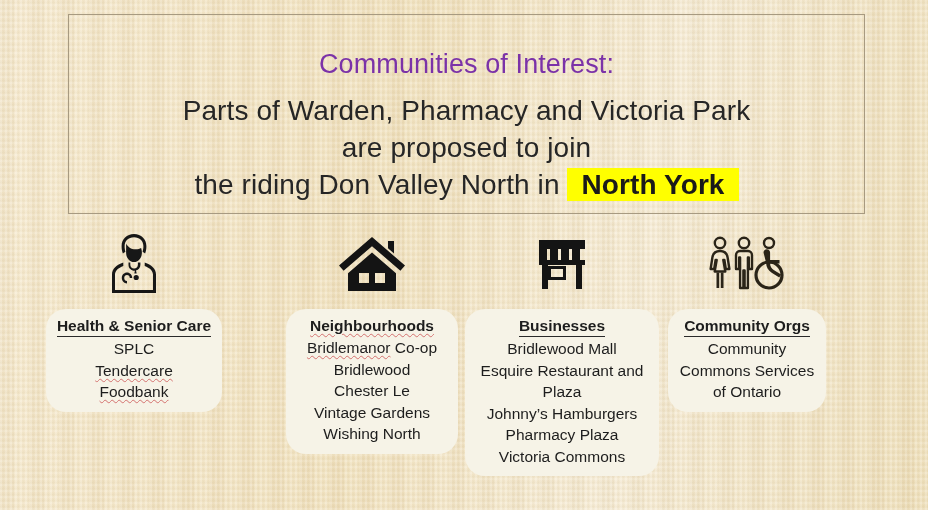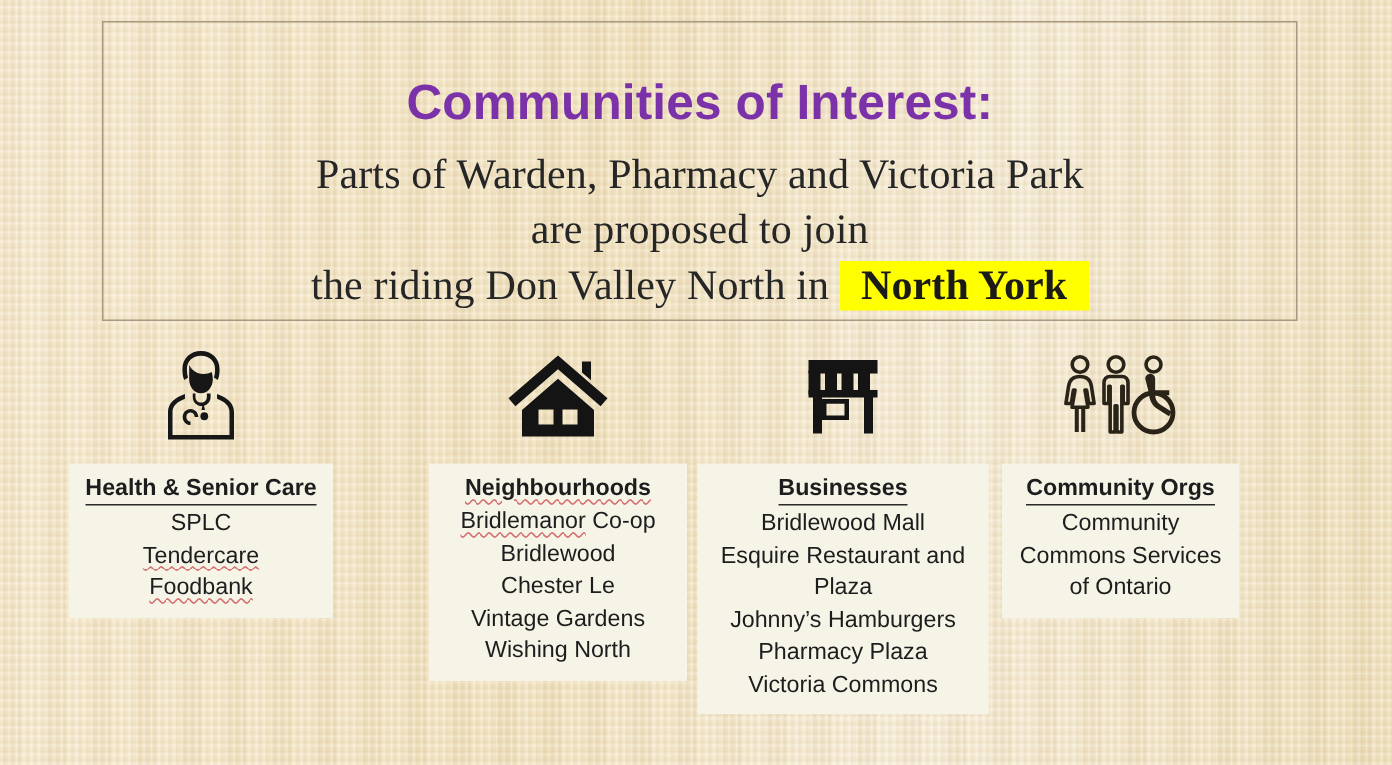--- a/index.html
+++ b/index.html
@@ -48,37 +48,36 @@
     left: 68px;
     top: 14px;
     width: 797px;
     height: 200px;
     border: 1px solid #a79a81;
     box-sizing: border-box;
     text-align: center;
   }
   #title-heading {
     color: #7b32a8;
-    font-size: 33px;
+    font-size: 27px;
     line-height: 1;
     margin: 0;
     padding-top: 36px;
-    font-weight: bold;
+    font-weight: normal;
     letter-spacing: 0.1px;
   }
   .title-line {
     color: #262626;
     font-size: 28px;
     line-height: 37px;
     letter-spacing: 0.1px;
     white-space: nowrap;
   }
   #title-lines {
     margin-top: 14px;
-    font-family: Liberation Serif, serif;
   }
   .highlight {
     background: #ffff00;
     font-weight: bold;
     padding: 1px 14px;
     color: #1a1a1a;
     text-align: center;
   }
 
   
@@ -97,20 +96,21 @@
   
   .card {
     background: #f6f3e7;
     text-align: center;
     padding: 6px 8px 9px 8px;
     box-sizing: border-box;
     color: #1d1d1d;
     font-size: 15.5px;
     line-height: 21.5px;
     margin-top: 9px;
+    border-radius: 20px;
   }
   .card-title {
     font-weight: bold;
     display: inline-block;
     border-bottom: 1px solid #2a2a2a;
     line-height: 20px;
     margin-bottom: 1px;
   }
   .card-title.misspelled {
     border-bottom: none;

